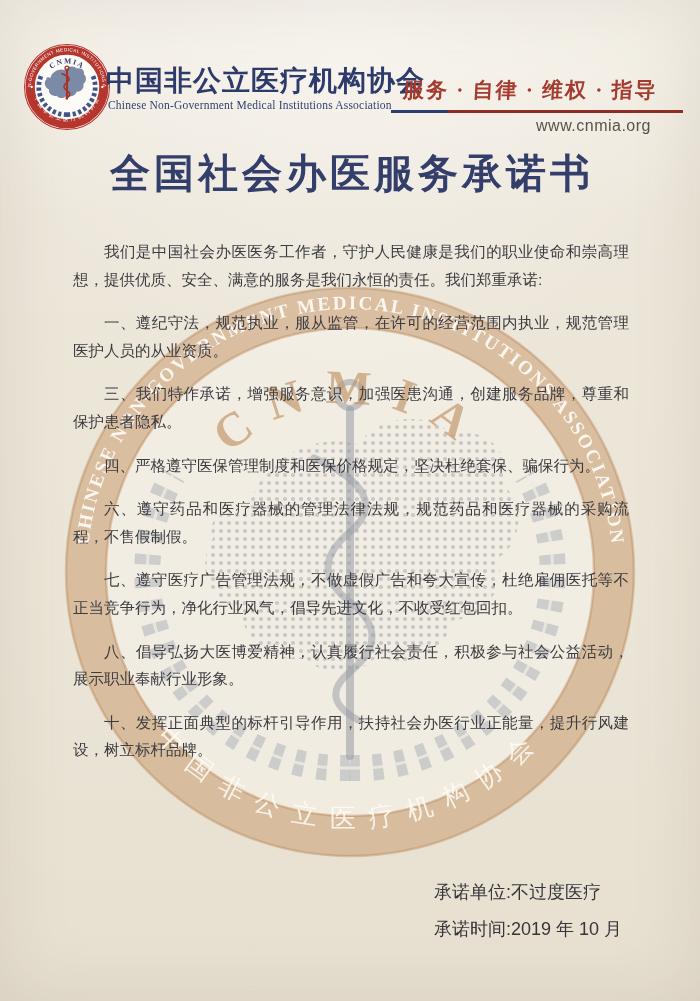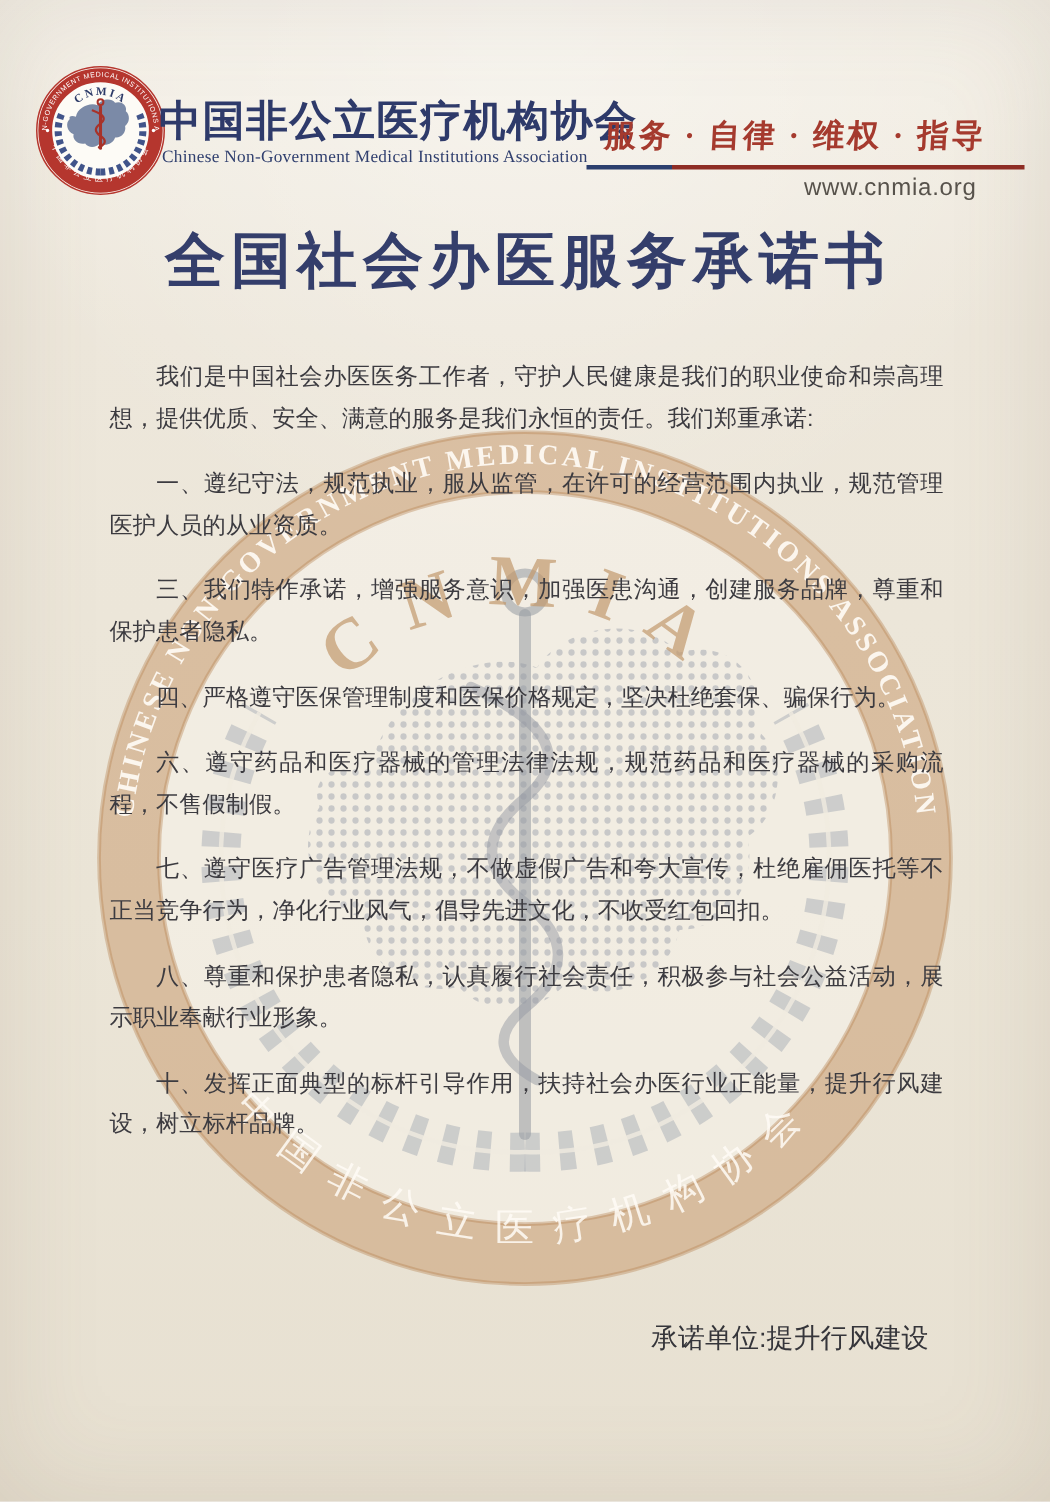--- a/index.html
+++ b/index.html
@@ -163,23 +163,26 @@
 
   <div class="doc-title">全国社会办医服务承诺书</div>
 
   <div class="body-text">
     <p>我们是中国社会办医医务工作者，守护人民健康是我们的职业使命和崇高理想，提供优质、安全、满意的服务是我们永恒的责任。我们郑重承诺:</p>
     <p>一、遵纪守法，规范执业，服从监管，在许可的经营范围内执业，规范管理医护人员的从业资质。</p>
     <p>三、我们特作承诺，增强服务意识，加强医患沟通，创建服务品牌，尊重和保护患者隐私。</p>
     <p>四、严格遵守医保管理制度和医保价格规定，坚决杜绝套保、骗保行为。</p>
     <p>六、遵守药品和医疗器械的管理法律法规，规范药品和医疗器械的采购流程，不售假制假。</p>
     <p>七、遵守医疗广告管理法规，不做虚假广告和夸大宣传，杜绝雇佣医托等不正当竞争行为，净化行业风气，倡导先进文化，不收受红包回扣。</p>
-    <p>八、尊重和保护患者隐私，认真履行社会责任，积极参与社会公益活动，展示职业奉献行业形象。</p>
+    <p>八、倡导弘扬大医博爱精神，认真履行社会责任，积极参与社会公益活动，展示职业奉献行业形象。</p>
     <p>十、发挥正面典型的标杆引导作用，扶持社会办医行业正能量，提升行风建设，树立标杆品牌。</p>
   </div>
 
   <div class="signature">
     <div>
-      <span>承诺单位:</span><span>提升行风建设</span>
+      <span>承诺单位:</span><span>不过度医疗</span>
+    </div>
+    <div>
+      <span>承诺时间:</span><span>2019 年 10 月</span>
     </div>
   </div>
 
 </div>
 
 </body></html>

